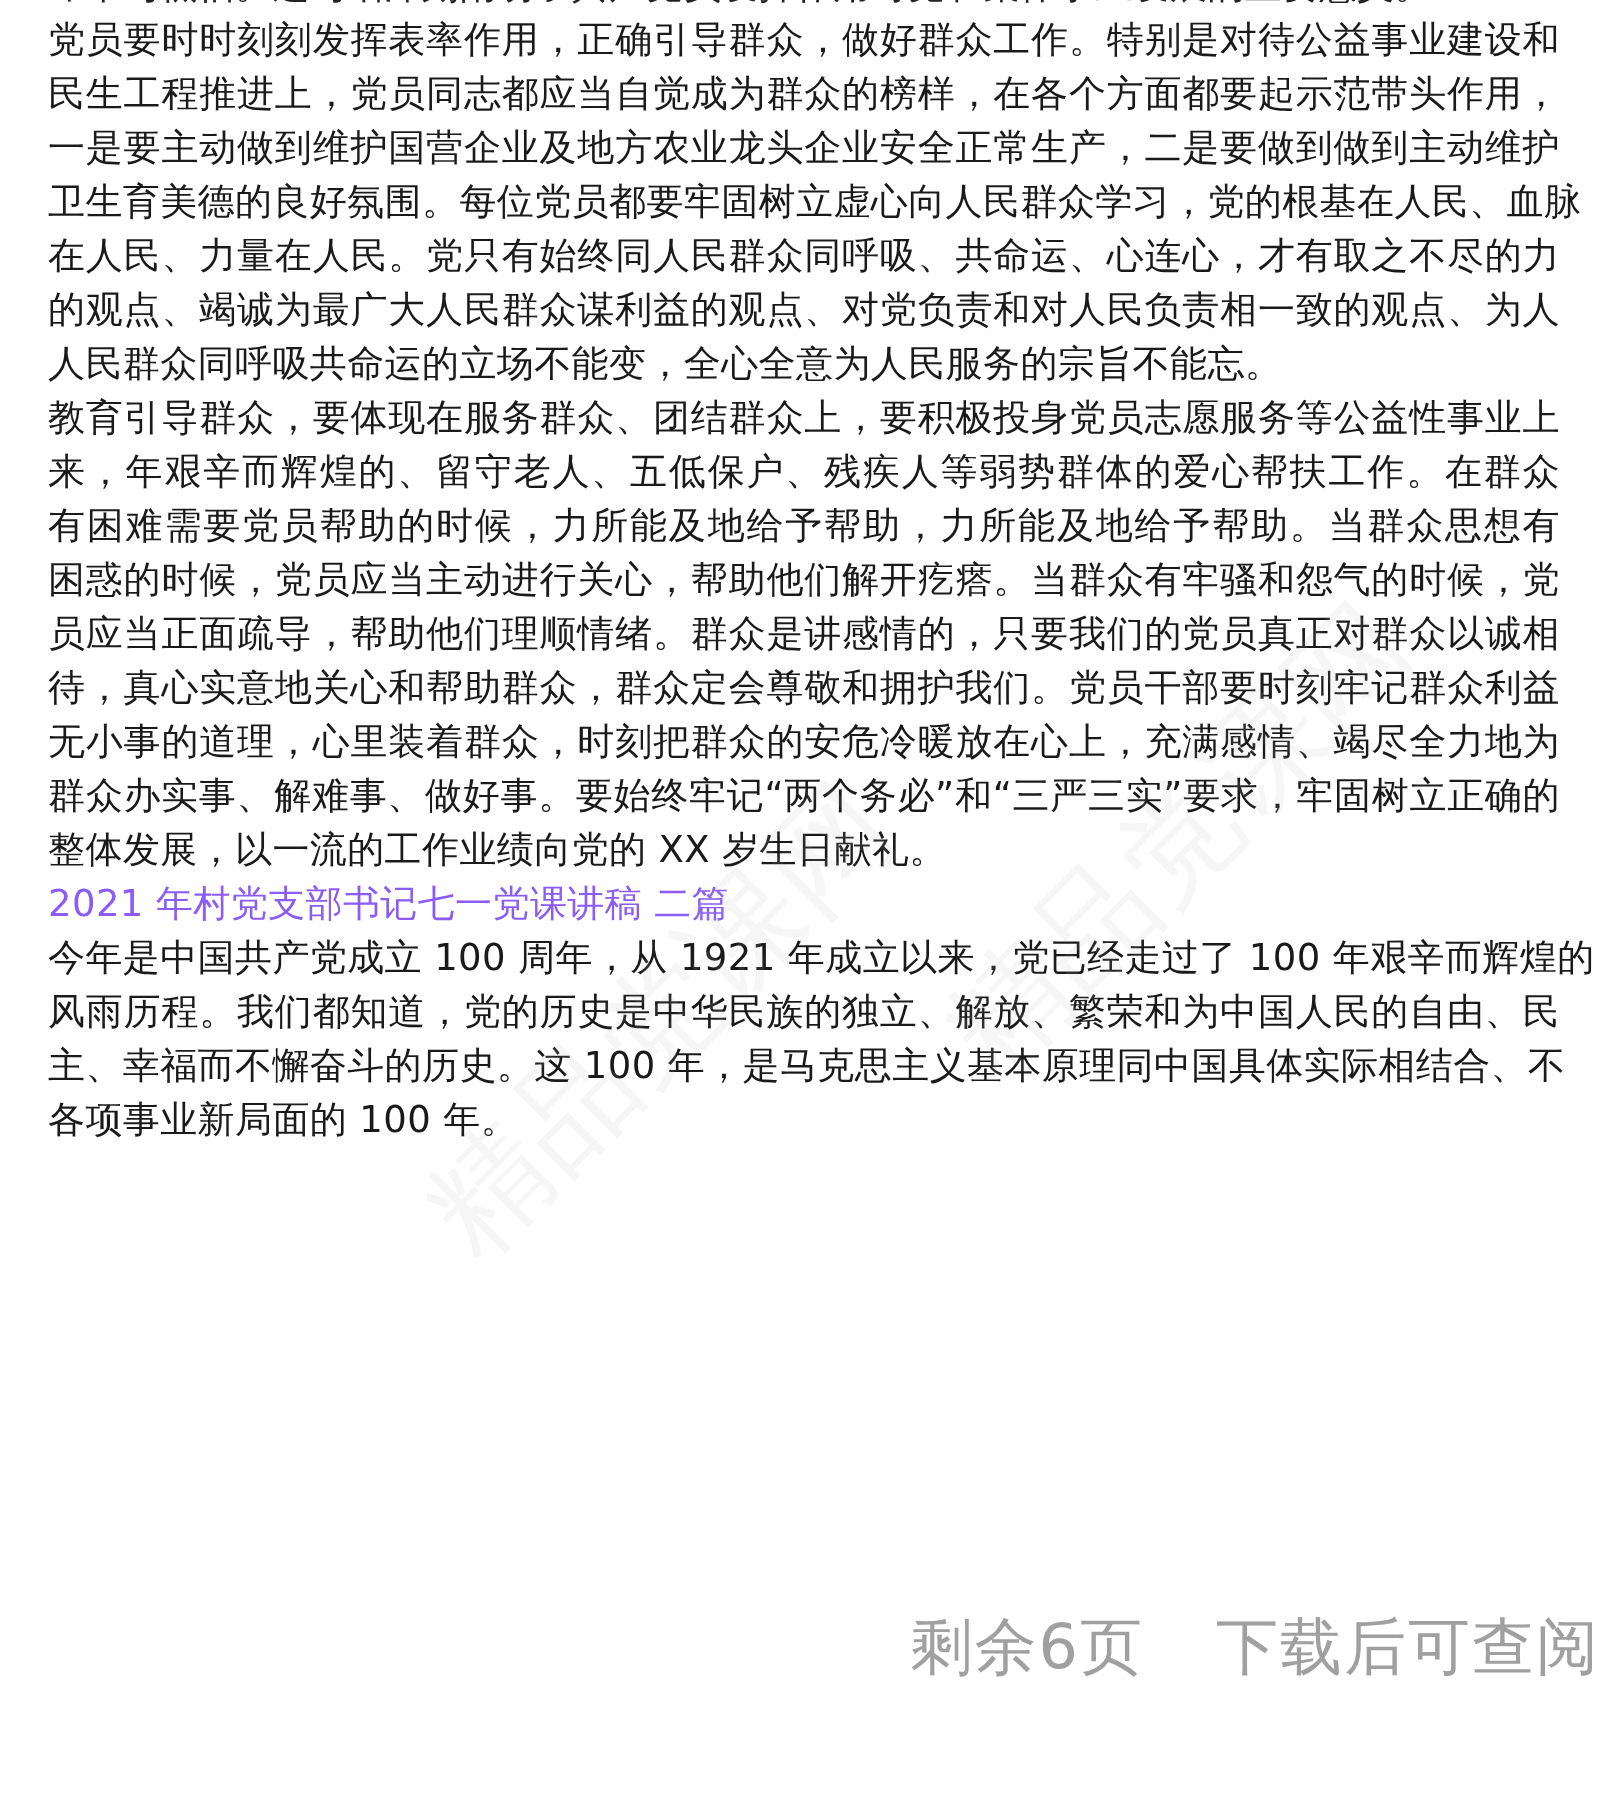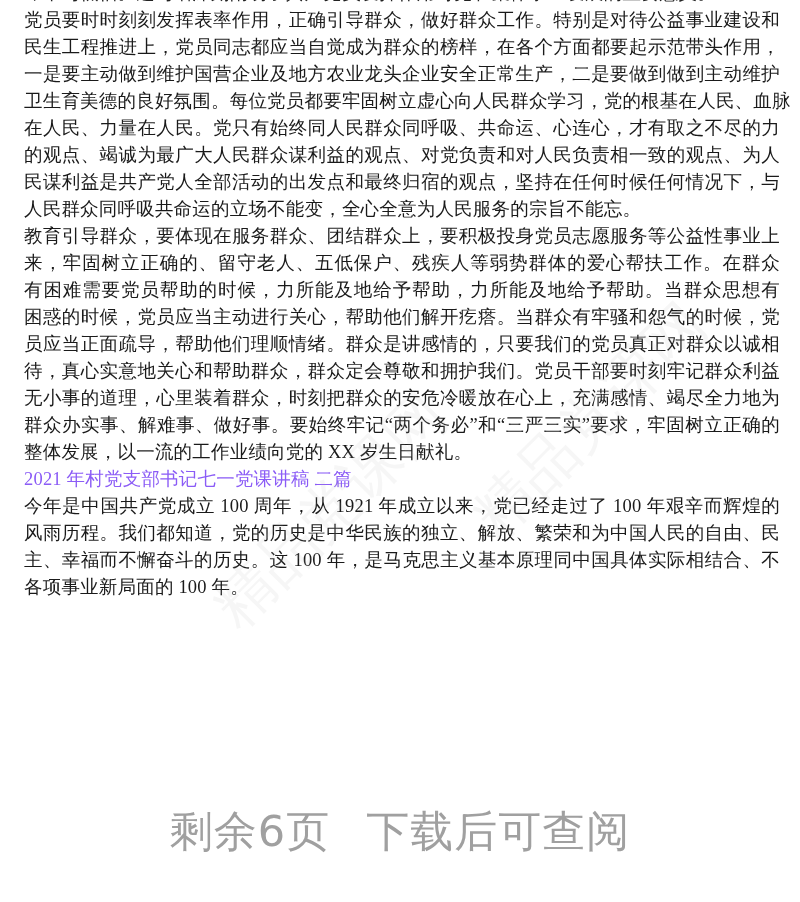--- a/index.html
+++ b/index.html
@@ -20,21 +20,20 @@
       left: 24px;
       top: -20px;
       width: 756px;
     }
     .line {
       font-size: 18.5px;
       line-height: 27px;
       height: 27px;
       white-space: nowrap;
       letter-spacing: 0.2px;
-      font-family: Liberation Serif, serif;
     }
     .line.justify {
       text-align: justify;
       text-align-last: justify;
     }
     .line.cut {
       color: #222;
     }
     .heading {
       color: #8b5cf6;
@@ -46,45 +45,44 @@
       transform: rotate(-45deg);
       white-space: nowrap;
       pointer-events: none;
       font-family: "DejaVu Sans", sans-serif;
     }
     .remaining {
       position: absolute;
       left: 0;
       width: 800px;
       top: 803px;
-      text-align: center;
-      font-size: 43px;
+      text-align: right;
+      font-size: 31px;
       color: #a0a0a0;
       letter-spacing: 1px;
     }
     .remaining .gap {
       display: inline-block;
       width: 36px;
     }
   </style>
 </head>
 <body>
 
 <div class="doc">
   <div class="line cut">即平与低估。这与话深刻阐明了共产党员发挥作用对党和集体事业发展的重要意义。</div>
   <div class="line justify">党员要时时刻刻发挥表率作用，正确引导群众，做好群众工作。特别是对待公益事业建设和</div>
   <div class="line justify">民生工程推进上，党员同志都应当自觉成为群众的榜样，在各个方面都要起示范带头作用，</div>
   <div class="line justify">一是要主动做到维护国营企业及地方农业龙头企业安全正常生产，二是要做到做到主动维护</div>
   <div class="line justify">卫生育美德的良好氛围。每位党员都要牢固树立虚心向人民群众学习，党的根基在人民、血脉</div>
   <div class="line justify">在人民、力量在人民。党只有始终同人民群众同呼吸、共命运、心连心，才有取之不尽的力</div>
   <div class="line justify">的观点、竭诚为最广大人民群众谋利益的观点、对党负责和对人民负责相一致的观点、为人</div>
-  <div class="line justify">民谋利益是共产党人全部活动的出发点和最终归宿的观点，坚持在任何时候任何情况下，与</div>
   <div class="line">人民群众同呼吸共命运的立场不能变，全心全意为人民服务的宗旨不能忘。</div>
   <div class="line justify">教育引导群众，要体现在服务群众、团结群众上，要积极投身党员志愿服务等公益性事业上</div>
-  <div class="line justify">来，牢固树立正确的、留守老人、五低保户、残疾人等弱势群体的爱心帮扶工作。在群众</div>
+  <div class="line justify">来，年艰辛而辉煌的、留守老人、五低保户、残疾人等弱势群体的爱心帮扶工作。在群众</div>
   <div class="line justify">有困难需要党员帮助的时候，力所能及地给予帮助，力所能及地给予帮助。当群众思想有</div>
   <div class="line justify">困惑的时候，党员应当主动进行关心，帮助他们解开疙瘩。当群众有牢骚和怨气的时候，党</div>
   <div class="line justify">员应当正面疏导，帮助他们理顺情绪。群众是讲感情的，只要我们的党员真正对群众以诚相</div>
   <div class="line justify">待，真心实意地关心和帮助群众，群众定会尊敬和拥护我们。党员干部要时刻牢记群众利益</div>
   <div class="line justify">无小事的道理，心里装着群众，时刻把群众的安危冷暖放在心上，充满感情、竭尽全力地为</div>
   <div class="line justify">群众办实事、解难事、做好事。要始终牢记“两个务必”和“三严三实”要求，牢固树立正确的</div>
   <div class="line">整体发展，以一流的工作业绩向党的 XX 岁生日献礼。</div>
   <div class="line heading">2021 年村党支部书记七一党课讲稿  二篇</div>
   <div class="line justify">今年是中国共产党成立 100 周年，从 1921 年成立以来，党已经走过了 100 年艰辛而辉煌的</div>
   <div class="line justify">风雨历程。我们都知道，党的历史是中华民族的独立、解放、繁荣和为中国人民的自由、民</div>

